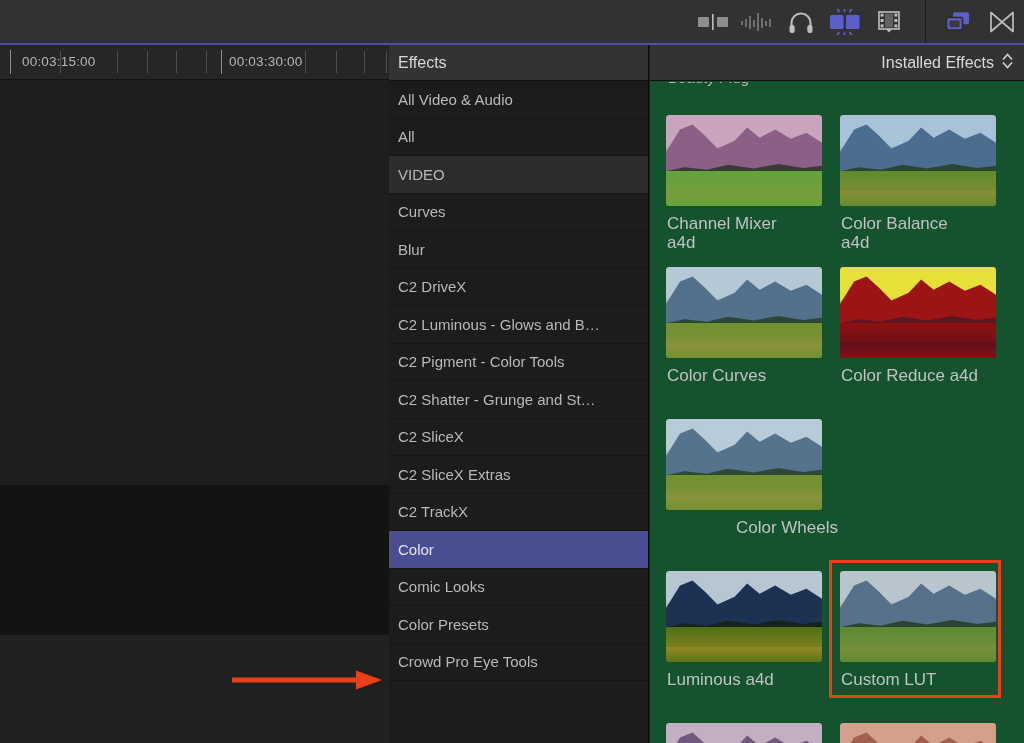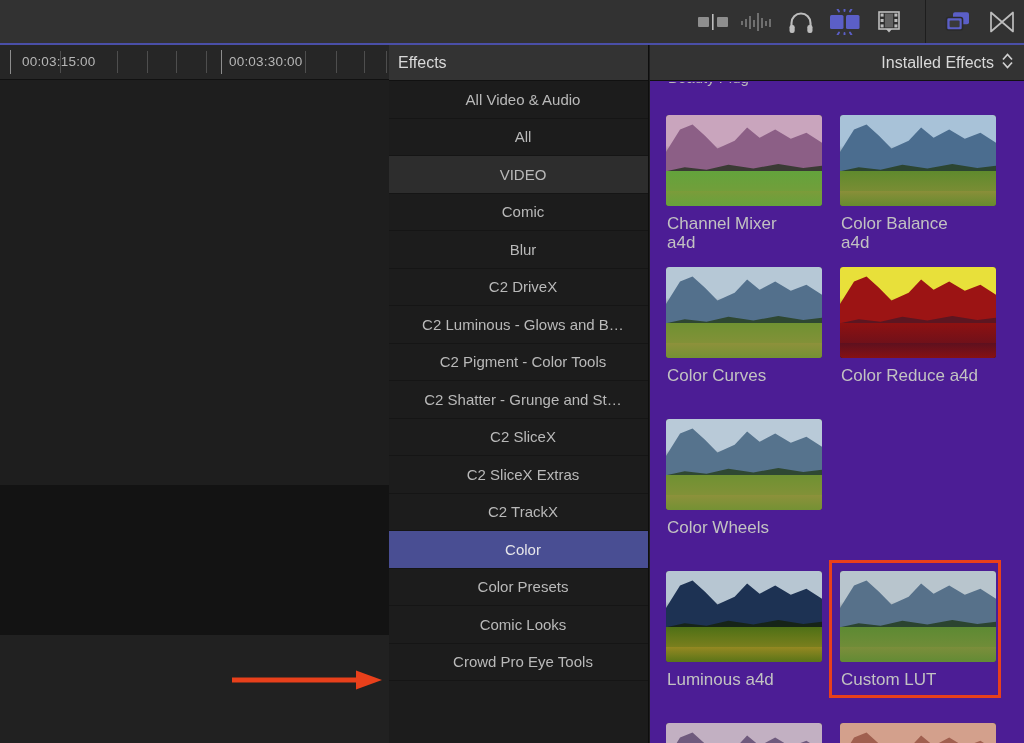--- a/index.html
+++ b/index.html
@@ -85,33 +85,32 @@
   }
   #sb-header .title { font-size:16px; color:#d9d9d9; }
   .sb-row {
     height:37.5px;
     display:flex; align-items:center;
     padding-left:9px;
     font-size:15px; color:#b9b9b9;
     border-bottom:1px solid #151515;
     white-space:nowrap; overflow:hidden;
     cursor:default;
-    justify-content:center;
   }
   .sb-row.group {
     background:#2d2d2d; color:#b9b9b9;
   }
   .sb-row.selected {
     background:#494e93; color:#e6e6ea;
   }
 
   
   #browser {
     position:absolute; left:650px; top:45px; width:374px; height:698px;
-    background:#4c1d95; overflow:hidden;
+    background:#14532d; overflow:hidden;
   }
   #br-header {
     height:36px; background:#333333;
     display:flex; align-items:center; justify-content:flex-end;
     padding-right:10px;
     border-bottom:1px solid #111;
   }
   #br-header .title { font-size:16px; color:#d9d9d9; margin-right:7px; }
   #grid {
     position:absolute; left:0; top:37px; width:374px; height:661px;
@@ -292,21 +291,21 @@
         <div class="sb-row">
           <span>All Video &amp; Audio</span>
         </div>
         <div class="sb-row">
           <span>All</span>
         </div>
         <div class="sb-row group">
           <span>VIDEO</span>
         </div>
         <div class="sb-row">
-          <span>Comic</span>
+          <span>Curves</span>
         </div>
         <div class="sb-row">
           <span>Blur</span>
         </div>
         <div class="sb-row">
           <span>C2 DriveX</span>
         </div>
         <div class="sb-row">
           <span>C2 Luminous - Glows and B…</span>
         </div>
@@ -322,24 +321,24 @@
         <div class="sb-row">
           <span>C2 SliceX Extras</span>
         </div>
         <div class="sb-row">
           <span>C2 TrackX</span>
         </div>
         <div class="sb-row selected">
           <span>Color</span>
         </div>
         <div class="sb-row">
+          <span>Comic Looks</span>
+        </div>
+        <div class="sb-row">
           <span>Color Presets</span>
-        </div>
-        <div class="sb-row">
-          <span>Comic Looks</span>
         </div>
         <div class="sb-row">
           <span>Crowd Pro Eye Tools</span>
         </div>
       </div>
   </div>
 
   <div id="browser">
     <div id="br-header">
       <span class="title">Installed Effects</span>
@@ -390,21 +389,21 @@
         <div class="cell" style="left: 190px; top: 185px;">
           <div class="thumb">
             <div class="sky" style="background:linear-gradient(180deg,#e8e03a 0%,#e8e03a 55%,#ffffff22 100%)"></div>
             <div class="ridge" style="background:#9c1414;clip-path:polygon(0% 62%,9% 18%,17% 8%,25% 30%,33% 55%,44% 40%,52% 14%,60% 34%,70% 18%,80% 36%,90% 24%,100% 44%,100% 100%,0% 100%)"></div>
             <div class="ridge2" style="background:#5c1621;clip-path:polygon(0% 72%,12% 52%,26% 64%,40% 40%,56% 58%,72% 36%,88% 56%,100% 44%,100% 100%,0% 100%)"></div>
             <div class="field" style="background:linear-gradient(180deg,#8e1111 0%,#5a1020 100%)"></div>
             <div class="fg" style="background:linear-gradient(180deg,#5a1020 0%,#8e1111 100%);opacity:.85"></div>
           </div>
           <div class="cap">Color Reduce a4d</div>
         </div>
-        <div class="cell" style="left: 16px; top: 337px;">
+        <div class="cell" style="left: 16px; top: 337px; text-align: right;">
           <div class="thumb">
             <div class="sky" style="background:linear-gradient(180deg,#b9cad8 0%,#b9cad8 55%,#ffffff22 100%)"></div>
             <div class="ridge" style="background:#56738d;clip-path:polygon(0% 62%,9% 18%,17% 8%,25% 30%,33% 55%,44% 40%,52% 14%,60% 34%,70% 18%,80% 36%,90% 24%,100% 44%,100% 100%,0% 100%)"></div>
             <div class="ridge2" style="background:#2f4833;clip-path:polygon(0% 72%,12% 52%,26% 64%,40% 40%,56% 58%,72% 36%,88% 56%,100% 44%,100% 100%,0% 100%)"></div>
             <div class="field" style="background:linear-gradient(180deg,#6f9132 0%,#8f913c 100%)"></div>
             <div class="fg" style="background:linear-gradient(180deg,#8f913c 0%,#6f9132 100%);opacity:.85"></div>
           </div>
           <div class="cap">Color Wheels</div>
         </div>
         <div class="cell" style="left: 16px; top: 489px;">

